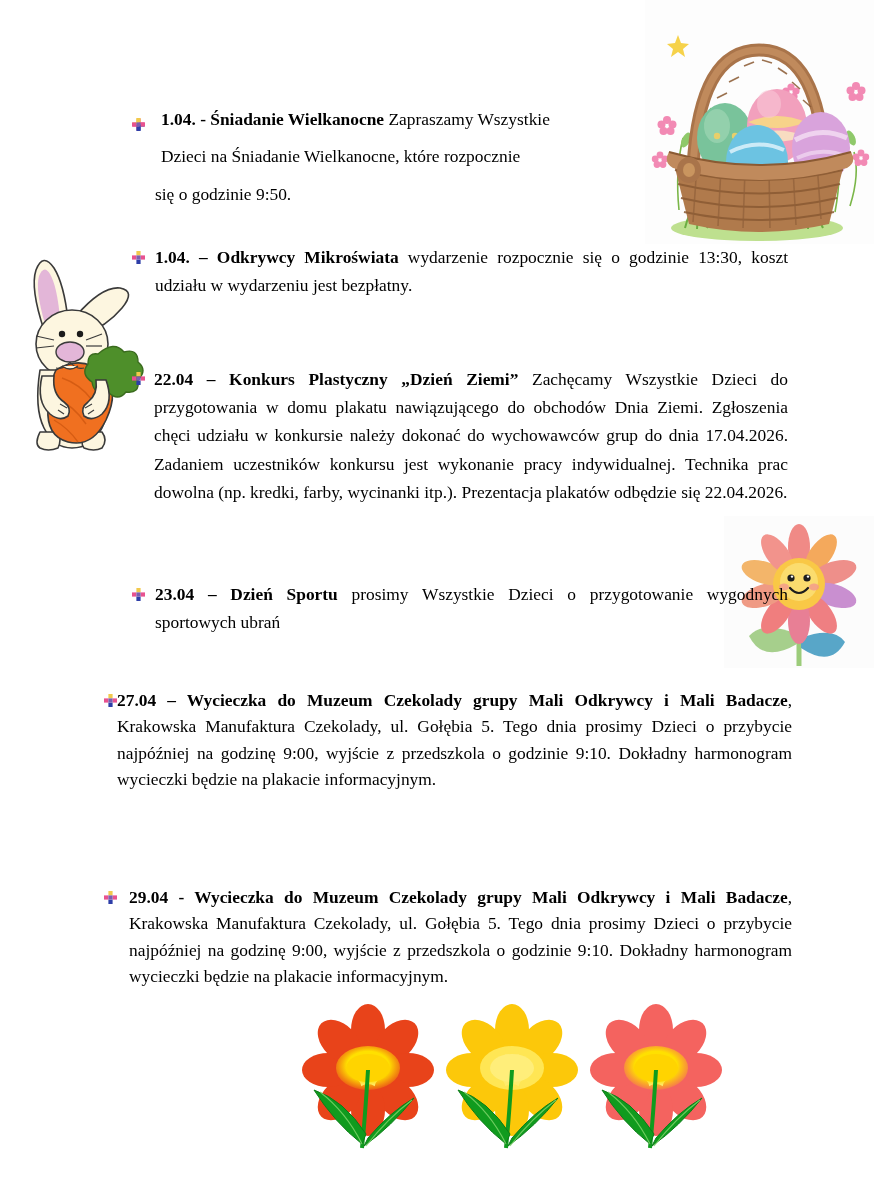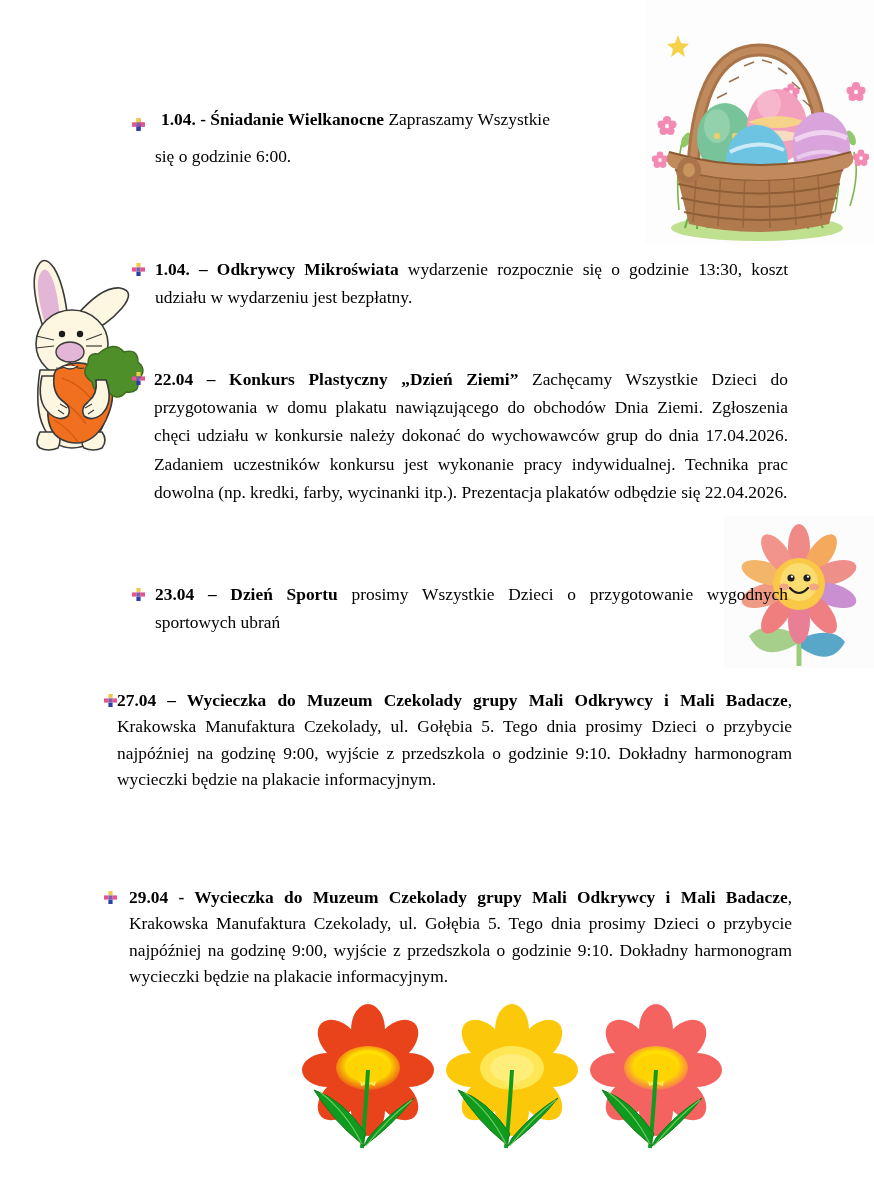--- a/index.html
+++ b/index.html
@@ -57,21 +57,21 @@
 
   b, .b { font-weight: bold; }
 
   
   #item-1 { position: absolute; left: 133px; top: 111px; width: 520px; }
   #item-1 .bullet { left: -1px; top: 6px; }
   #item-1 .l { display:block; margin-left: 28px; margin-bottom: 20px; }
   #item-1 .l2 { margin-left: 28px; }
   #item-1 .l3 { margin-left: 22px; }
 
-  #item-2 { position: absolute; left: 133px; top: 256px; width: 655px; }
+  #item-2 { position: absolute; left: 133px; top: 244px; width: 655px; }
   #item-2 .bullet { left: -1px; top: 6px; }
   #item-2 .para { margin-left: 22px; line-height: 1.58; }
 
   #item-3 { position: absolute; left: 133px; top: 365px; width: 655px; }
   #item-3 .bullet { left: -1px; top: 6px; }
   #item-3 .para { margin-left: 21px; line-height: 1.62; }
 
   #item-4 { position: absolute; left: 133px; top: 581px; width: 655px; }
   #item-4 .bullet { left: -1px; top: 6px; }
   #item-4 .para { margin-left: 22px; line-height: 1.60; }
@@ -429,21 +429,22 @@
           <path d="M0 8.6 H4.4 V13 H0 Z" fill="#ffffff"></path>
           <path d="M8.6 8.6 H13 V13 H8.6 Z" fill="#ffffff"></path>
           <rect x="4.4" y="0" width="4.2" height="4.4" fill="#f2c94c"></rect>
           <rect x="0" y="4.4" width="4.4" height="4.2" fill="#e8528f"></rect>
           <rect x="8.6" y="4.4" width="4.4" height="4.2" fill="#e8528f"></rect>
           <rect x="4.4" y="8.6" width="4.2" height="4.4" fill="#2e3ea8"></rect>
           <rect x="4.4" y="4.4" width="4.2" height="4.2" fill="#7a5fb0"></rect>
         </svg>
       </span>
       <p class="para left l"><b>1.04. - Śniadanie Wielkanocne</b><span> Zapraszamy Wszystkie</span></p>
-      <p class="para left l l3"><span>się o godzinie 6:00.</span></p>
+      <p class="para left l l2"><span>Dzieci na Śniadanie Wielkanocne, które rozpocznie</span></p>
+      <p class="para left l l3"><span>się o godzinie 9:50.</span></p>
     </div>
 
     <div class="item" id="item-2">
       <span class="bullet">
         <svg viewBox="0 0 13 13" width="13" height="13">
           <rect x="4.4" y="0" width="4.2" height="4.4" fill="#f2c94c"></rect>
           <rect x="0" y="4.4" width="4.4" height="4.2" fill="#e8528f"></rect>
           <rect x="8.6" y="4.4" width="4.4" height="4.2" fill="#e8528f"></rect>
           <rect x="4.4" y="8.6" width="4.2" height="4.4" fill="#2e3ea8"></rect>
           <rect x="4.4" y="4.4" width="4.2" height="4.2" fill="#7a5fb0"></rect>

